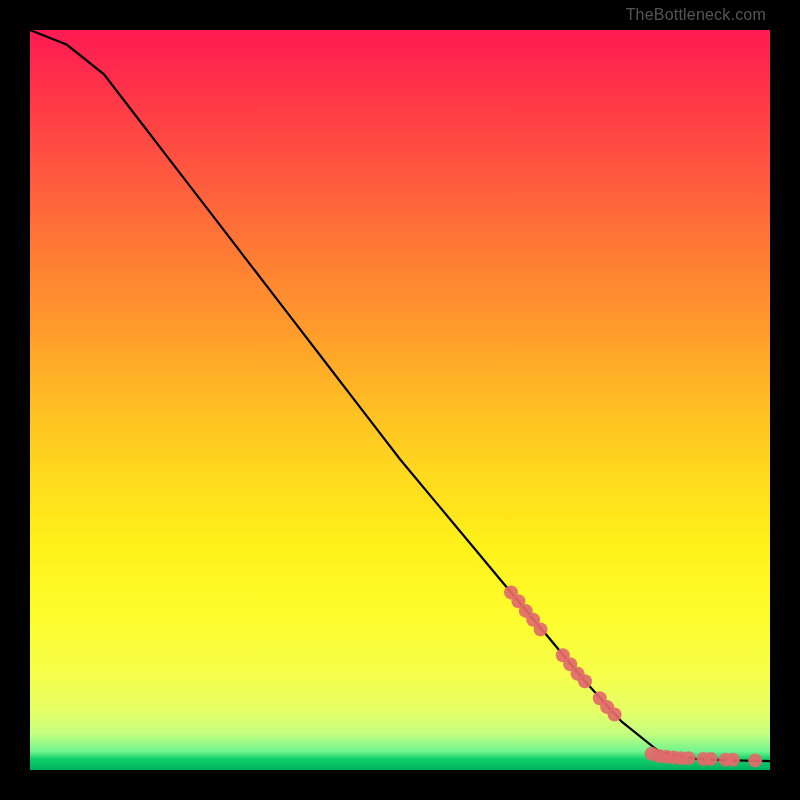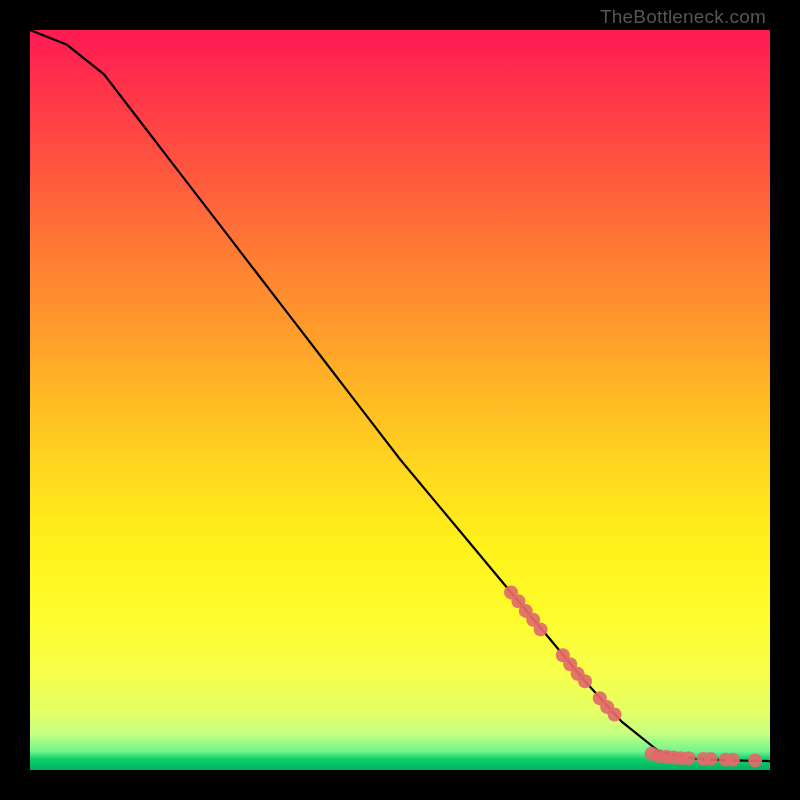--- a/index.html
+++ b/index.html
@@ -41,21 +41,21 @@
       #72f58e 97.5%,
       #10d06a 98.5%,
       #00b060 100%
     );
   }
   .watermark {
     position: absolute;
     top: 6px;
     right: 34px;
     color: #555;
-    font-size: 19px;
+    font-size: 16px;
     font-weight: 400;
     letter-spacing: 0.2px;
   }
   svg.curve {
     position: absolute;
     left: 0;
     top: 0;
     width: 740px;
     height: 740px;
     overflow: visible;

